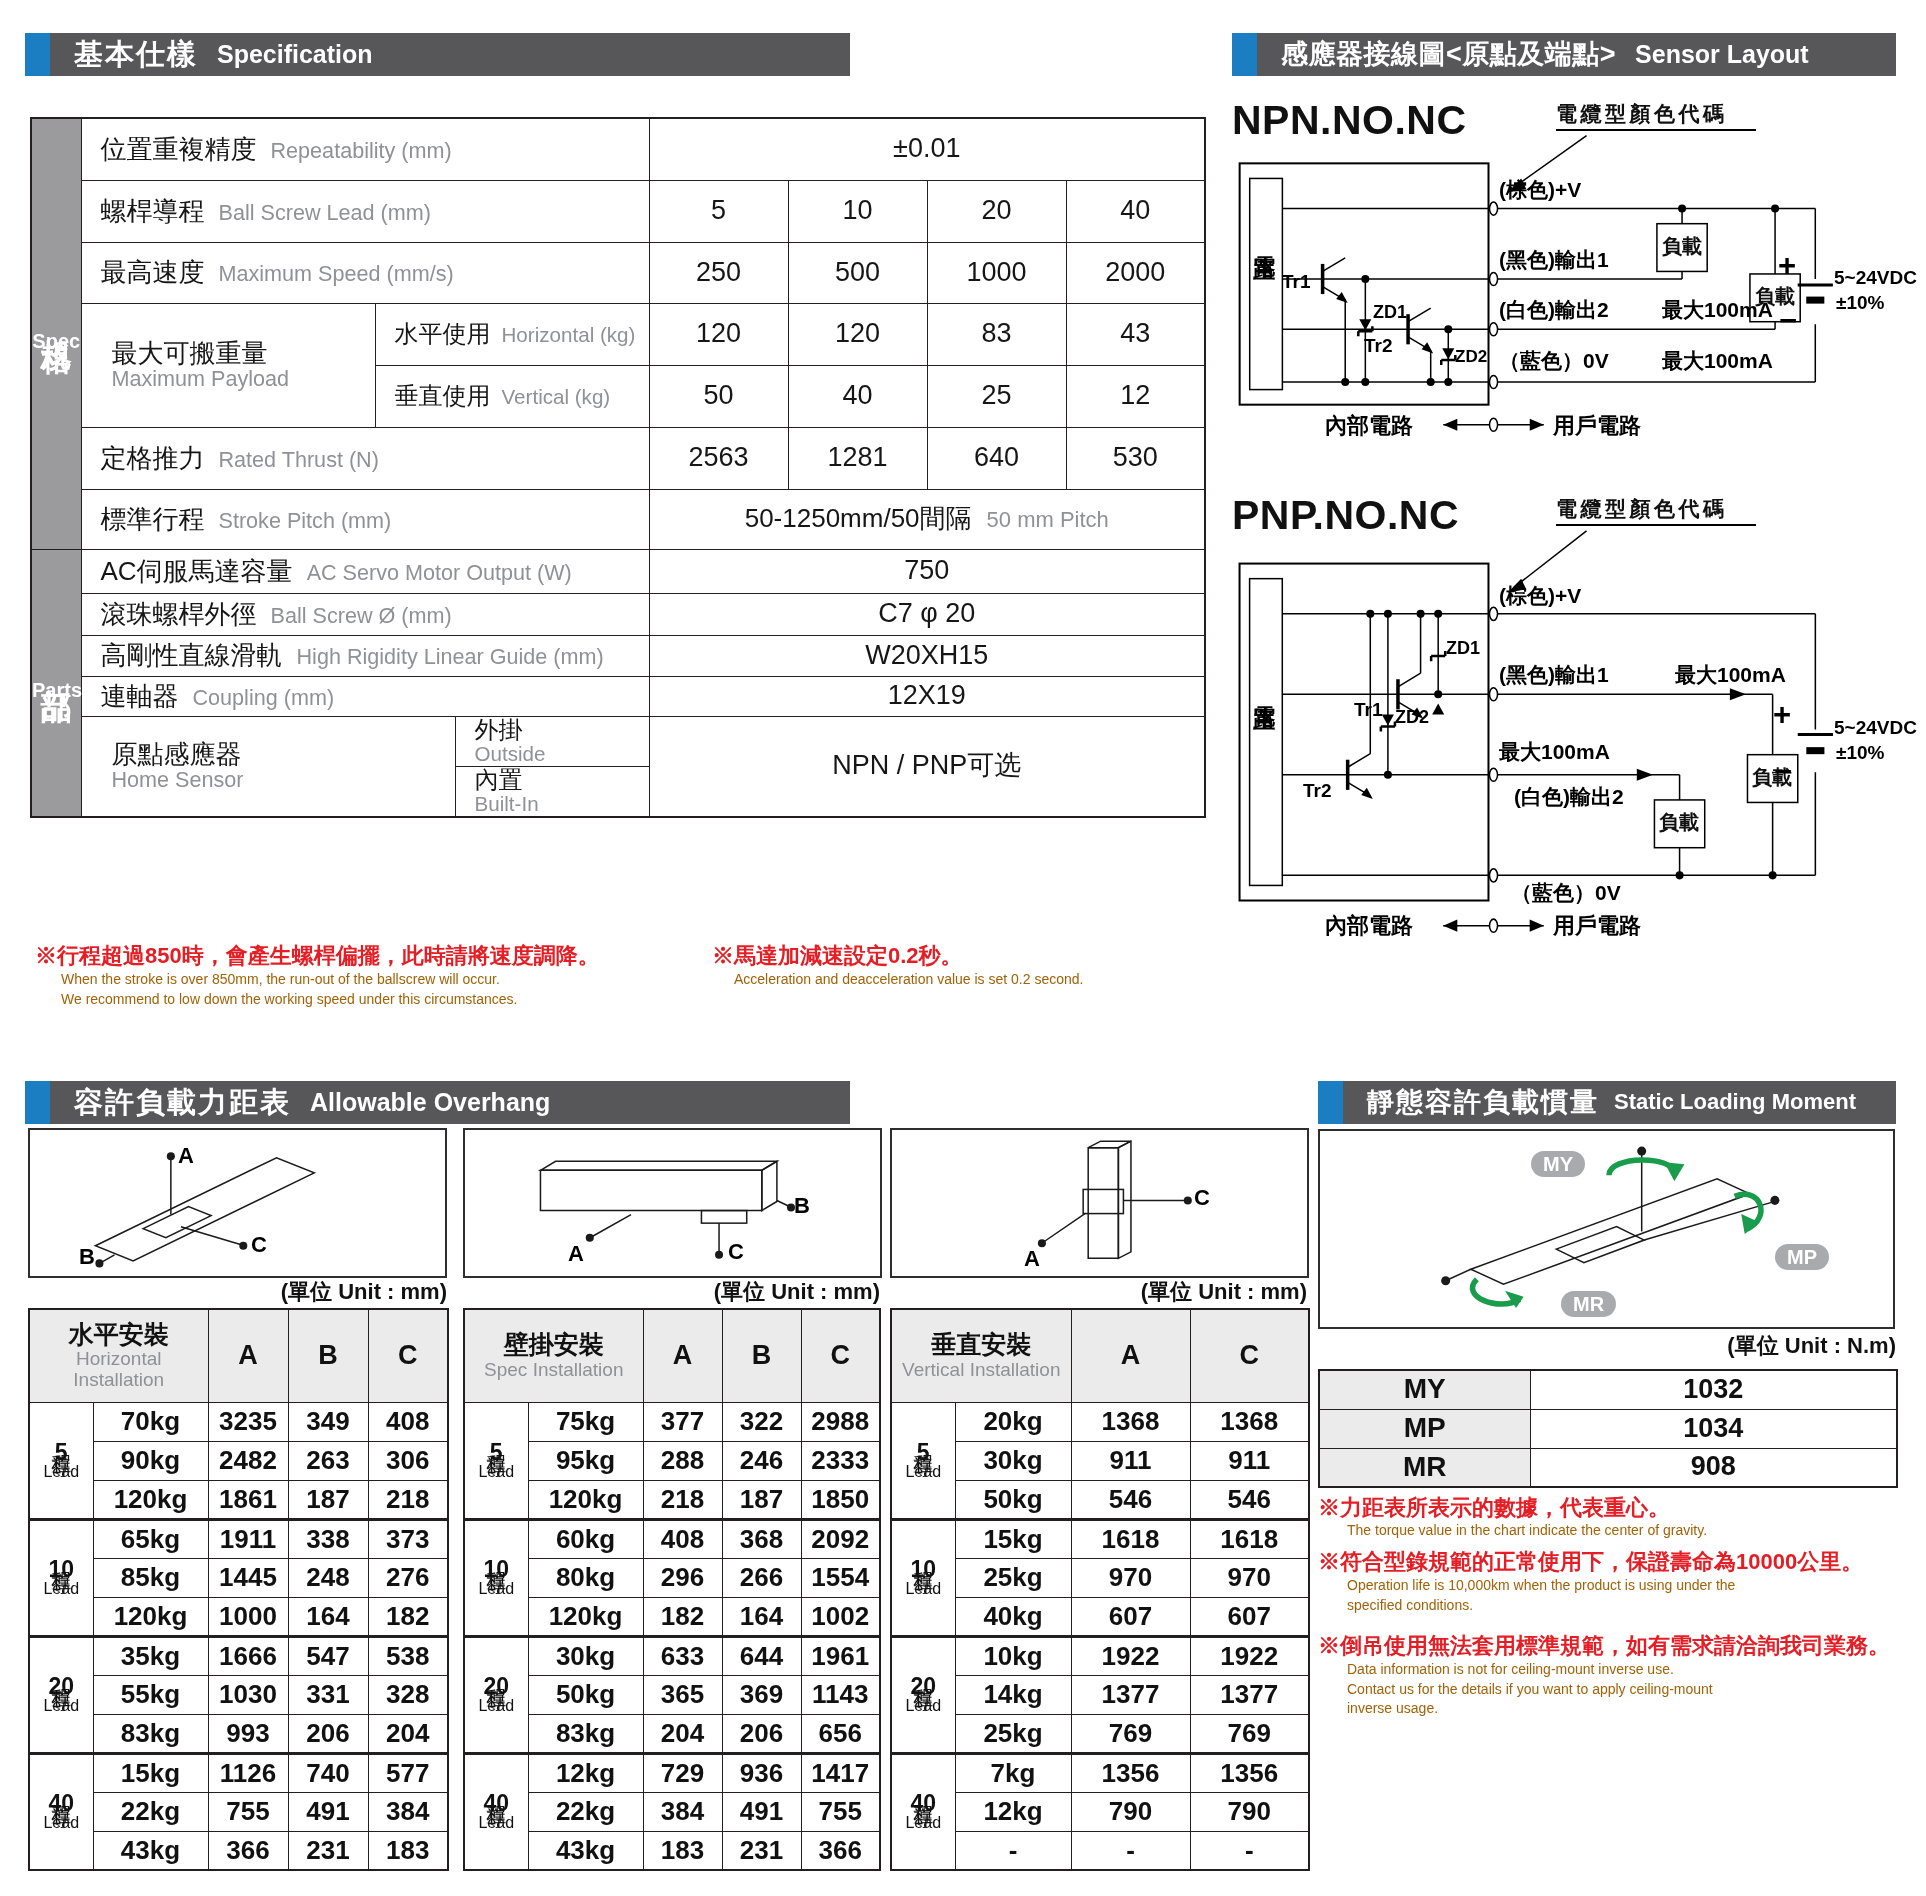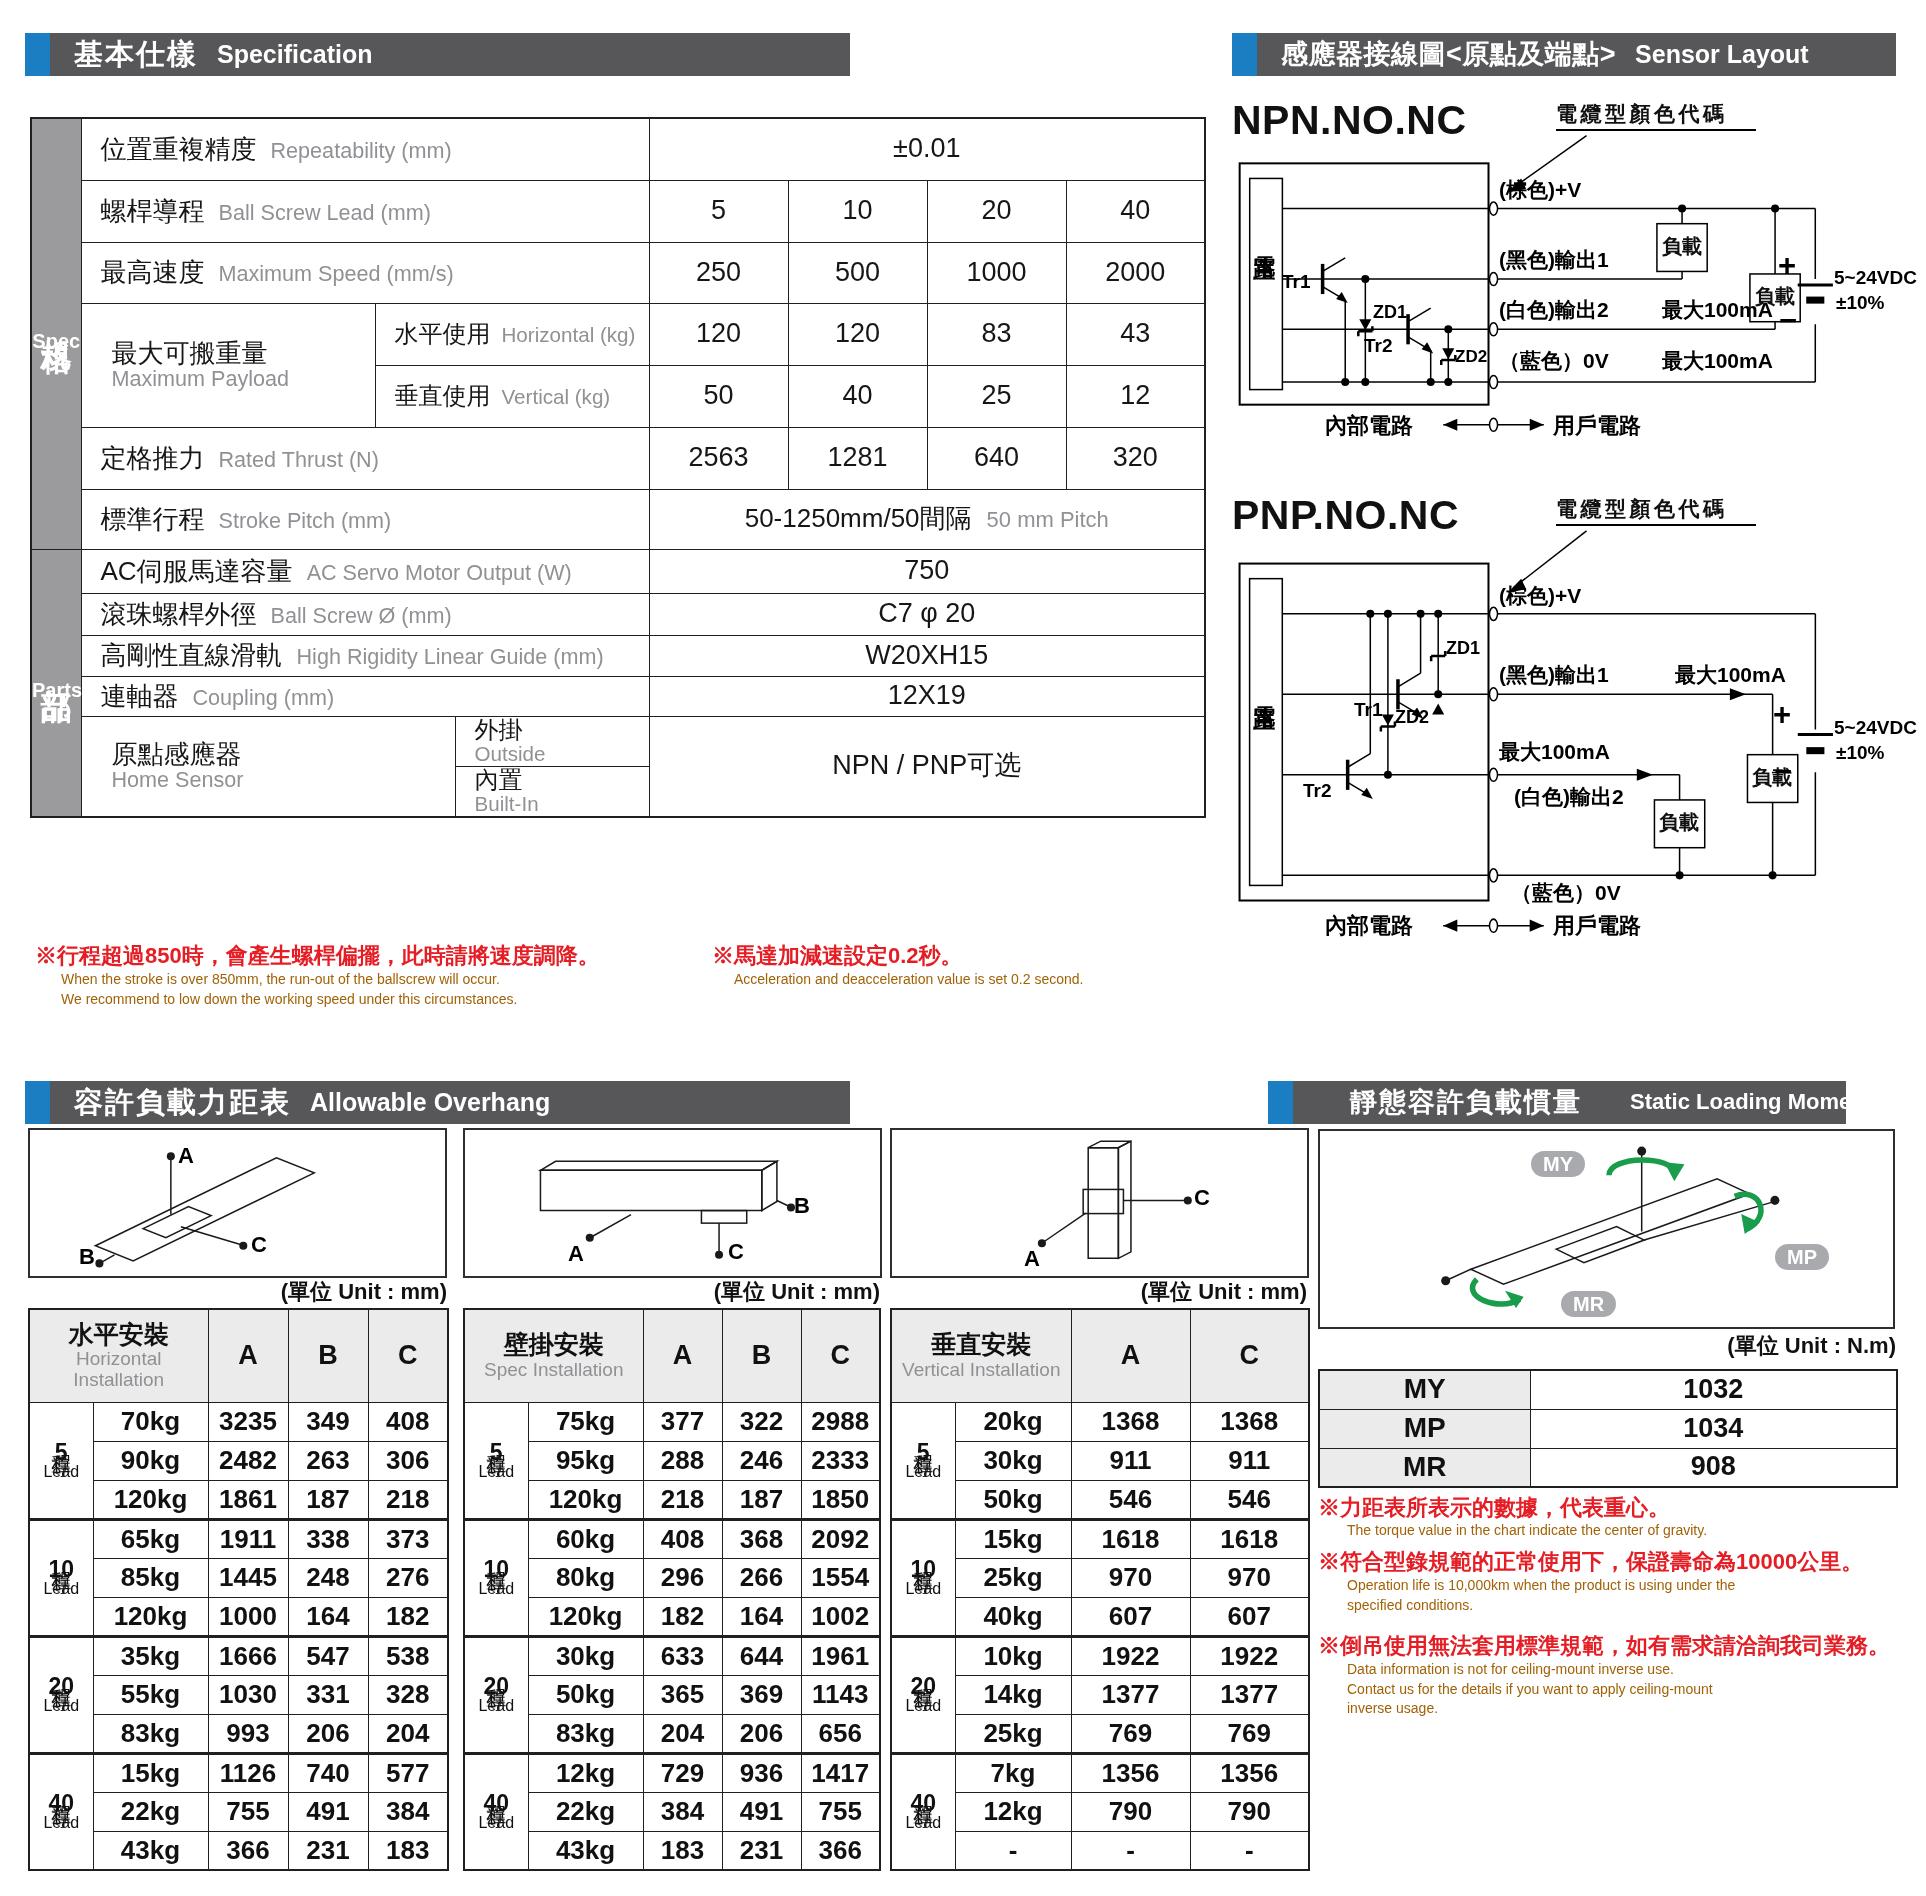--- a/index.html
+++ b/index.html
@@ -119,21 +119,21 @@
       <td class="val">50</td>
       <td class="val">40</td>
       <td class="val">25</td>
       <td class="val">12</td>
     </tr>
     <tr style="height:62px">
       <td class="lbl" colspan="3"><span class="lz">定格推力</span><span class="le">Rated Thrust (N)</span></td>
       <td class="val">2563</td>
       <td class="val">1281</td>
       <td class="val">640</td>
-      <td class="val">320</td>
+      <td class="val">530</td>
     </tr>
     <tr style="height:60px">
       <td class="lbl" colspan="3"><span class="lz">標準行程</span><span class="le">Stroke Pitch (mm)</span></td>
       <td class="val" colspan="4"><span class="sv">50-1250mm/50間隔</span><span class="sve">50 mm Pitch</span></td>
     </tr>
     <tr style="height:44px">
       <td class="stripe" rowspan="6">
             <div class="vzh">部品</div>
             <div class="ven">Parts</div>
           </td>
@@ -721,21 +721,21 @@
           <td class="n">790</td>
         </tr>
     <tr style="height:39px">
           <td class="kg">-</td>
           <td class="n">-</td>
           <td class="n">-</td>
         </tr>
   </tbody>
     </table>
 
-  <div class="hdr" style="left:1268px;top:1081px;width:578px;gap:33px;">
+  <div class="hdr" style="left:1318px;top:1081px;width:578px;">
     <span class="hblue"></span>
     <span class="hzh" style="font-size:27px;">靜態容許負載慣量</span>
     <span class="hen" style="font-size:22px;margin-left:15px;">Static Loading Moment</span>
   </div>
 
   <div class="dbox" style="left:1318px;top:1129px;width:573px;height:196px;">
     <svg width="568" height="191" viewBox="0 0 1130 380">
       <g stroke="#1a1a1a" fill="none" stroke-width="3">
         <polygon points="300,275 790,95 855,125 365,305"></polygon>
         <polygon points="470,235 590,190 645,217 525,262"></polygon>

